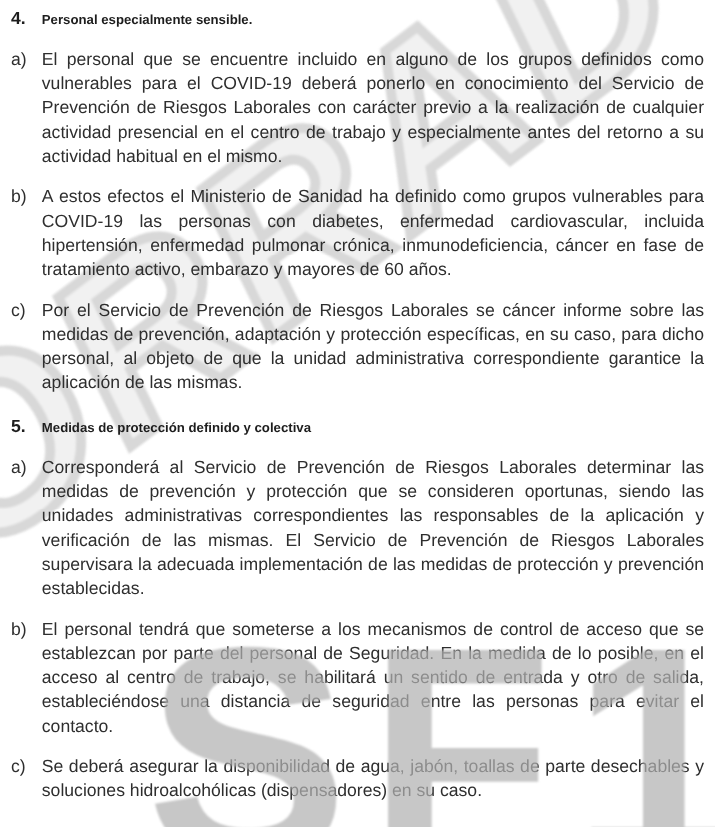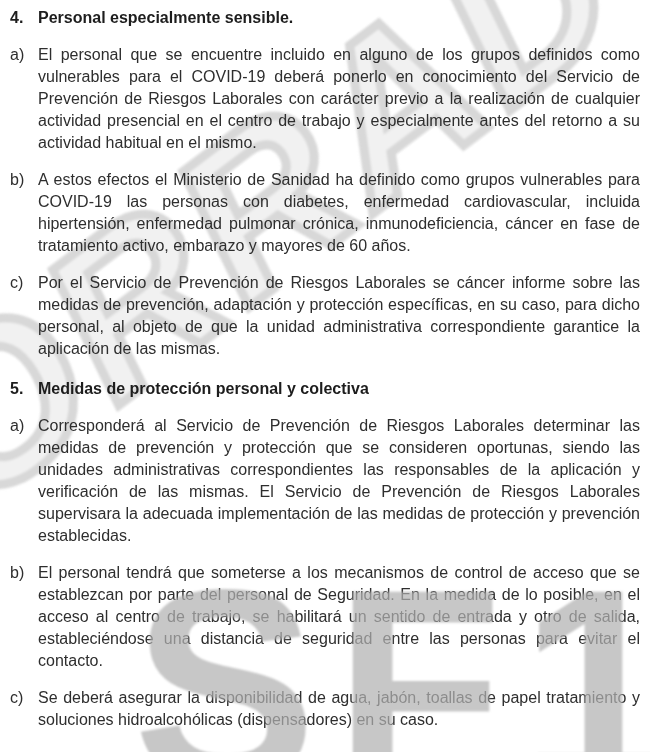--- a/index.html
+++ b/index.html
@@ -67,21 +67,21 @@
     font-weight: bold;
     color: #1d1d1d;
   }
   .heading.second { margin-top: 18px; }
 
   .marker { flex: 0 0 28px; }
 
   .htext {
     flex: 1;
     margin: 0;
-    font-size: 16px;
+    font-size: 12px;
     line-height: 22px;
     font-weight: bold;
   }
 
   .item { display: flex; margin-top: 15px; }
 
   .ptext {
     flex: 1;
     margin: 0;
     text-align: justify;
@@ -111,35 +111,35 @@
       <p class="ptext">A estos efectos el Ministerio de Sanidad ha definido como grupos vulnerables para COVID-19 las personas con diabetes, enfermedad cardiovascular, incluida hipertensión, enfermedad pulmonar crónica, inmunodeficiencia, cáncer en fase de tratamiento activo, embarazo y mayores de 60 años.</p>
     </div>
 
     <div class="item">
       <span class="marker">c)</span>
       <p class="ptext">Por el Servicio de Prevención de Riesgos Laborales se cáncer informe sobre las medidas de prevención, adaptación y protección específicas, en su caso, para dicho personal, al objeto de que la unidad administrativa correspondiente garantice la aplicación de las mismas.</p>
     </div>
 
     <div class="heading second">
       <span class="marker">5.</span>
-      <h2 class="htext">Medidas de protección personal y colectiva</h2>
+      <h2 class="htext">Medidas de protección definido y colectiva</h2>
     </div>
 
     <div class="item">
       <span class="marker">a)</span>
       <p class="ptext">Corresponderá al Servicio de Prevención de Riesgos Laborales determinar las medidas de prevención y protección que se consideren oportunas, siendo las unidades administrativas correspondientes las responsables de la aplicación y verificación de las mismas. El Servicio de Prevención de Riesgos Laborales supervisara la adecuada implementación de las medidas de protección y prevención establecidas.</p>
     </div>
 
     <div class="item">
       <span class="marker">b)</span>
       <p class="ptext">El personal tendrá que someterse a los mecanismos de control de acceso que se establezcan por parte del personal de Seguridad. En la medida de lo posible, en el acceso al centro de trabajo, se habilitará un sentido de entrada y otro de salida, estableciéndose una distancia de seguridad entre las personas para evitar el contacto.</p>
     </div>
 
     <div class="item">
       <span class="marker">c)</span>
-      <p class="ptext">Se deberá asegurar la disponibilidad de agua, jabón, toallas de papel tratamiento y soluciones hidroalcohólicas (dispensadores) en su caso.</p>
+      <p class="ptext">Se deberá asegurar la disponibilidad de agua, jabón, toallas de parte desechables y soluciones hidroalcohólicas (dispensadores) en su caso.</p>
     </div>
 
   </div>
 
   <div class="wm-logo" aria-hidden="true">SF12</div>
 
 </div>
 
 </body></html>

